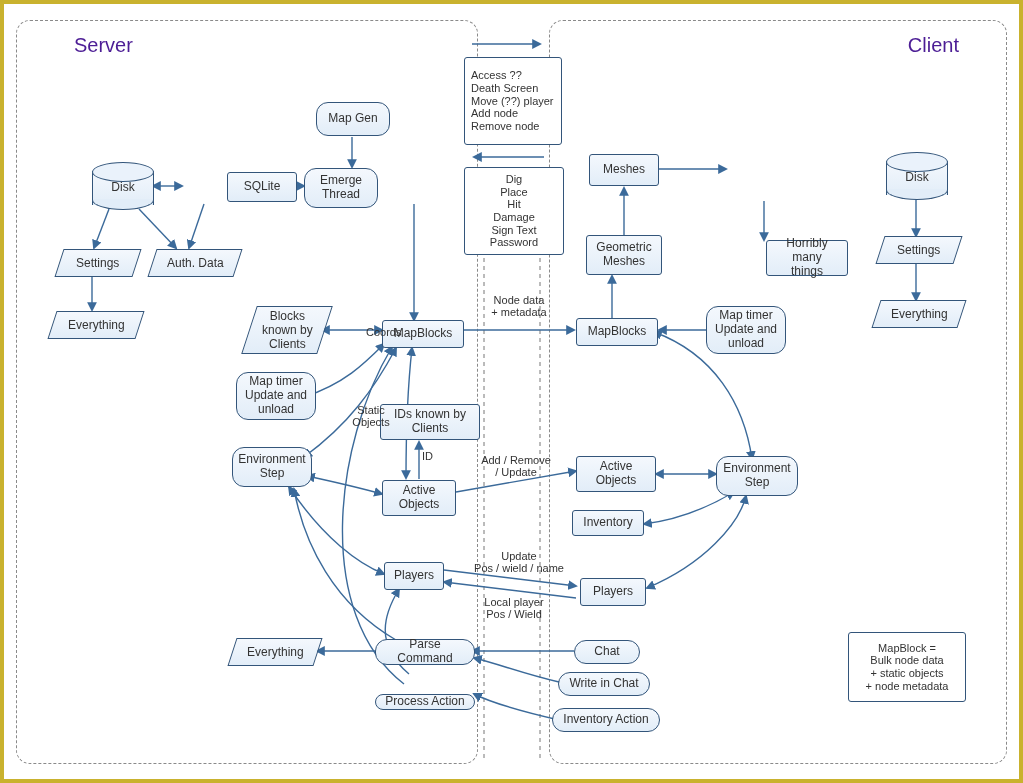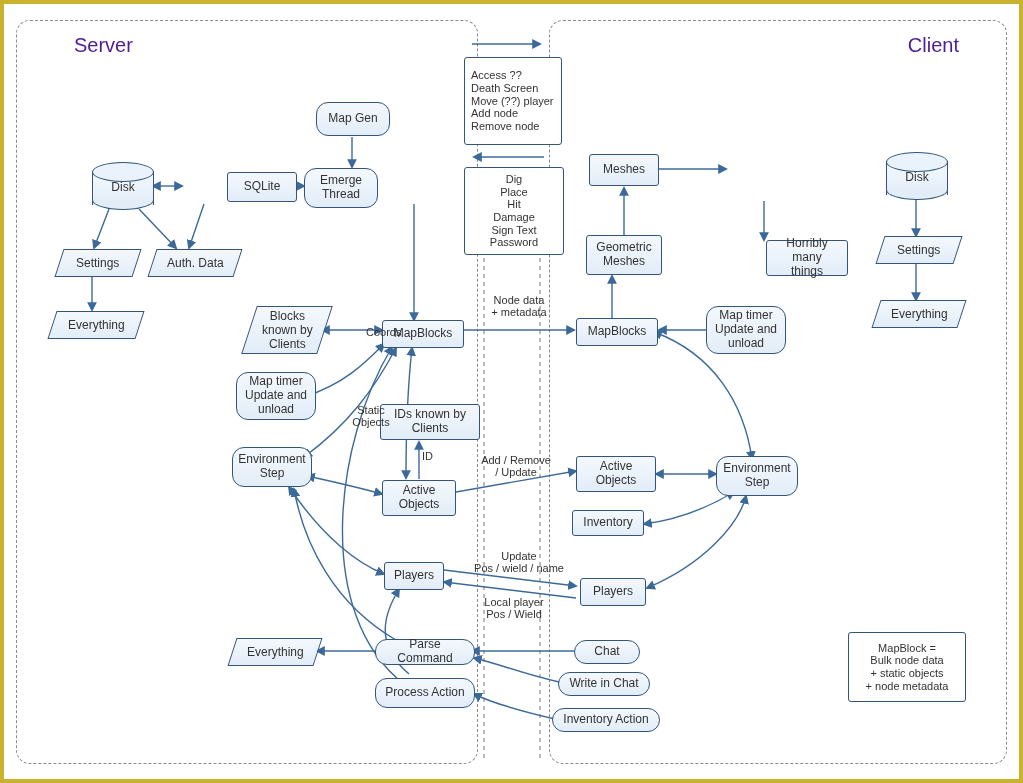--- a/index.html
+++ b/index.html
@@ -240,21 +240,21 @@
 unload</div>
   <div class="node rect" style="left:378px; top:316px; width:82px; height:28px;">MapBlocks</div>
   <div class="node round" style="left:228px; top:443px; width:80px; height:40px;">Environment
 Step</div>
   <div class="node rect" style="left:376px; top:400px; width:100px; height:36px;">IDs known by
 Clients</div>
   <div class="node rect" style="left:378px; top:476px; width:74px; height:36px;">Active
 Objects</div>
   <div class="node rect" style="left:380px; top:558px; width:60px; height:28px;">Players</div>
   <div class="node round" style="left:371px; top:635px; width:100px; height:26px;">Parse Command</div>
-  <div class="node round" style="left:371px; top:674px; width:100px; height:30px;">Process Action</div>
+  <div class="node round" style="left:371px; top:690px; width:100px; height:16px;">Process Action</div>
   <div class="para" style="left:228px; top:634px; width:86px; height:28px;">
     <span>Everything</span>
   </div>
 
   <div class="node rect" style="left:585px; top:150px; width:70px; height:32px;">Meshes</div>
   <div class="node rect" style="left:720px; top:236px; width:82px; height:36px;margin-left:42px;">Horribly many
 things</div>
   <div class="node rect" style="left:582px; top:231px; width:76px; height:40px;">Geometric
 Meshes</div>
   <div class="node rect" style="left:572px; top:314px; width:82px; height:28px;">MapBlocks</div>

